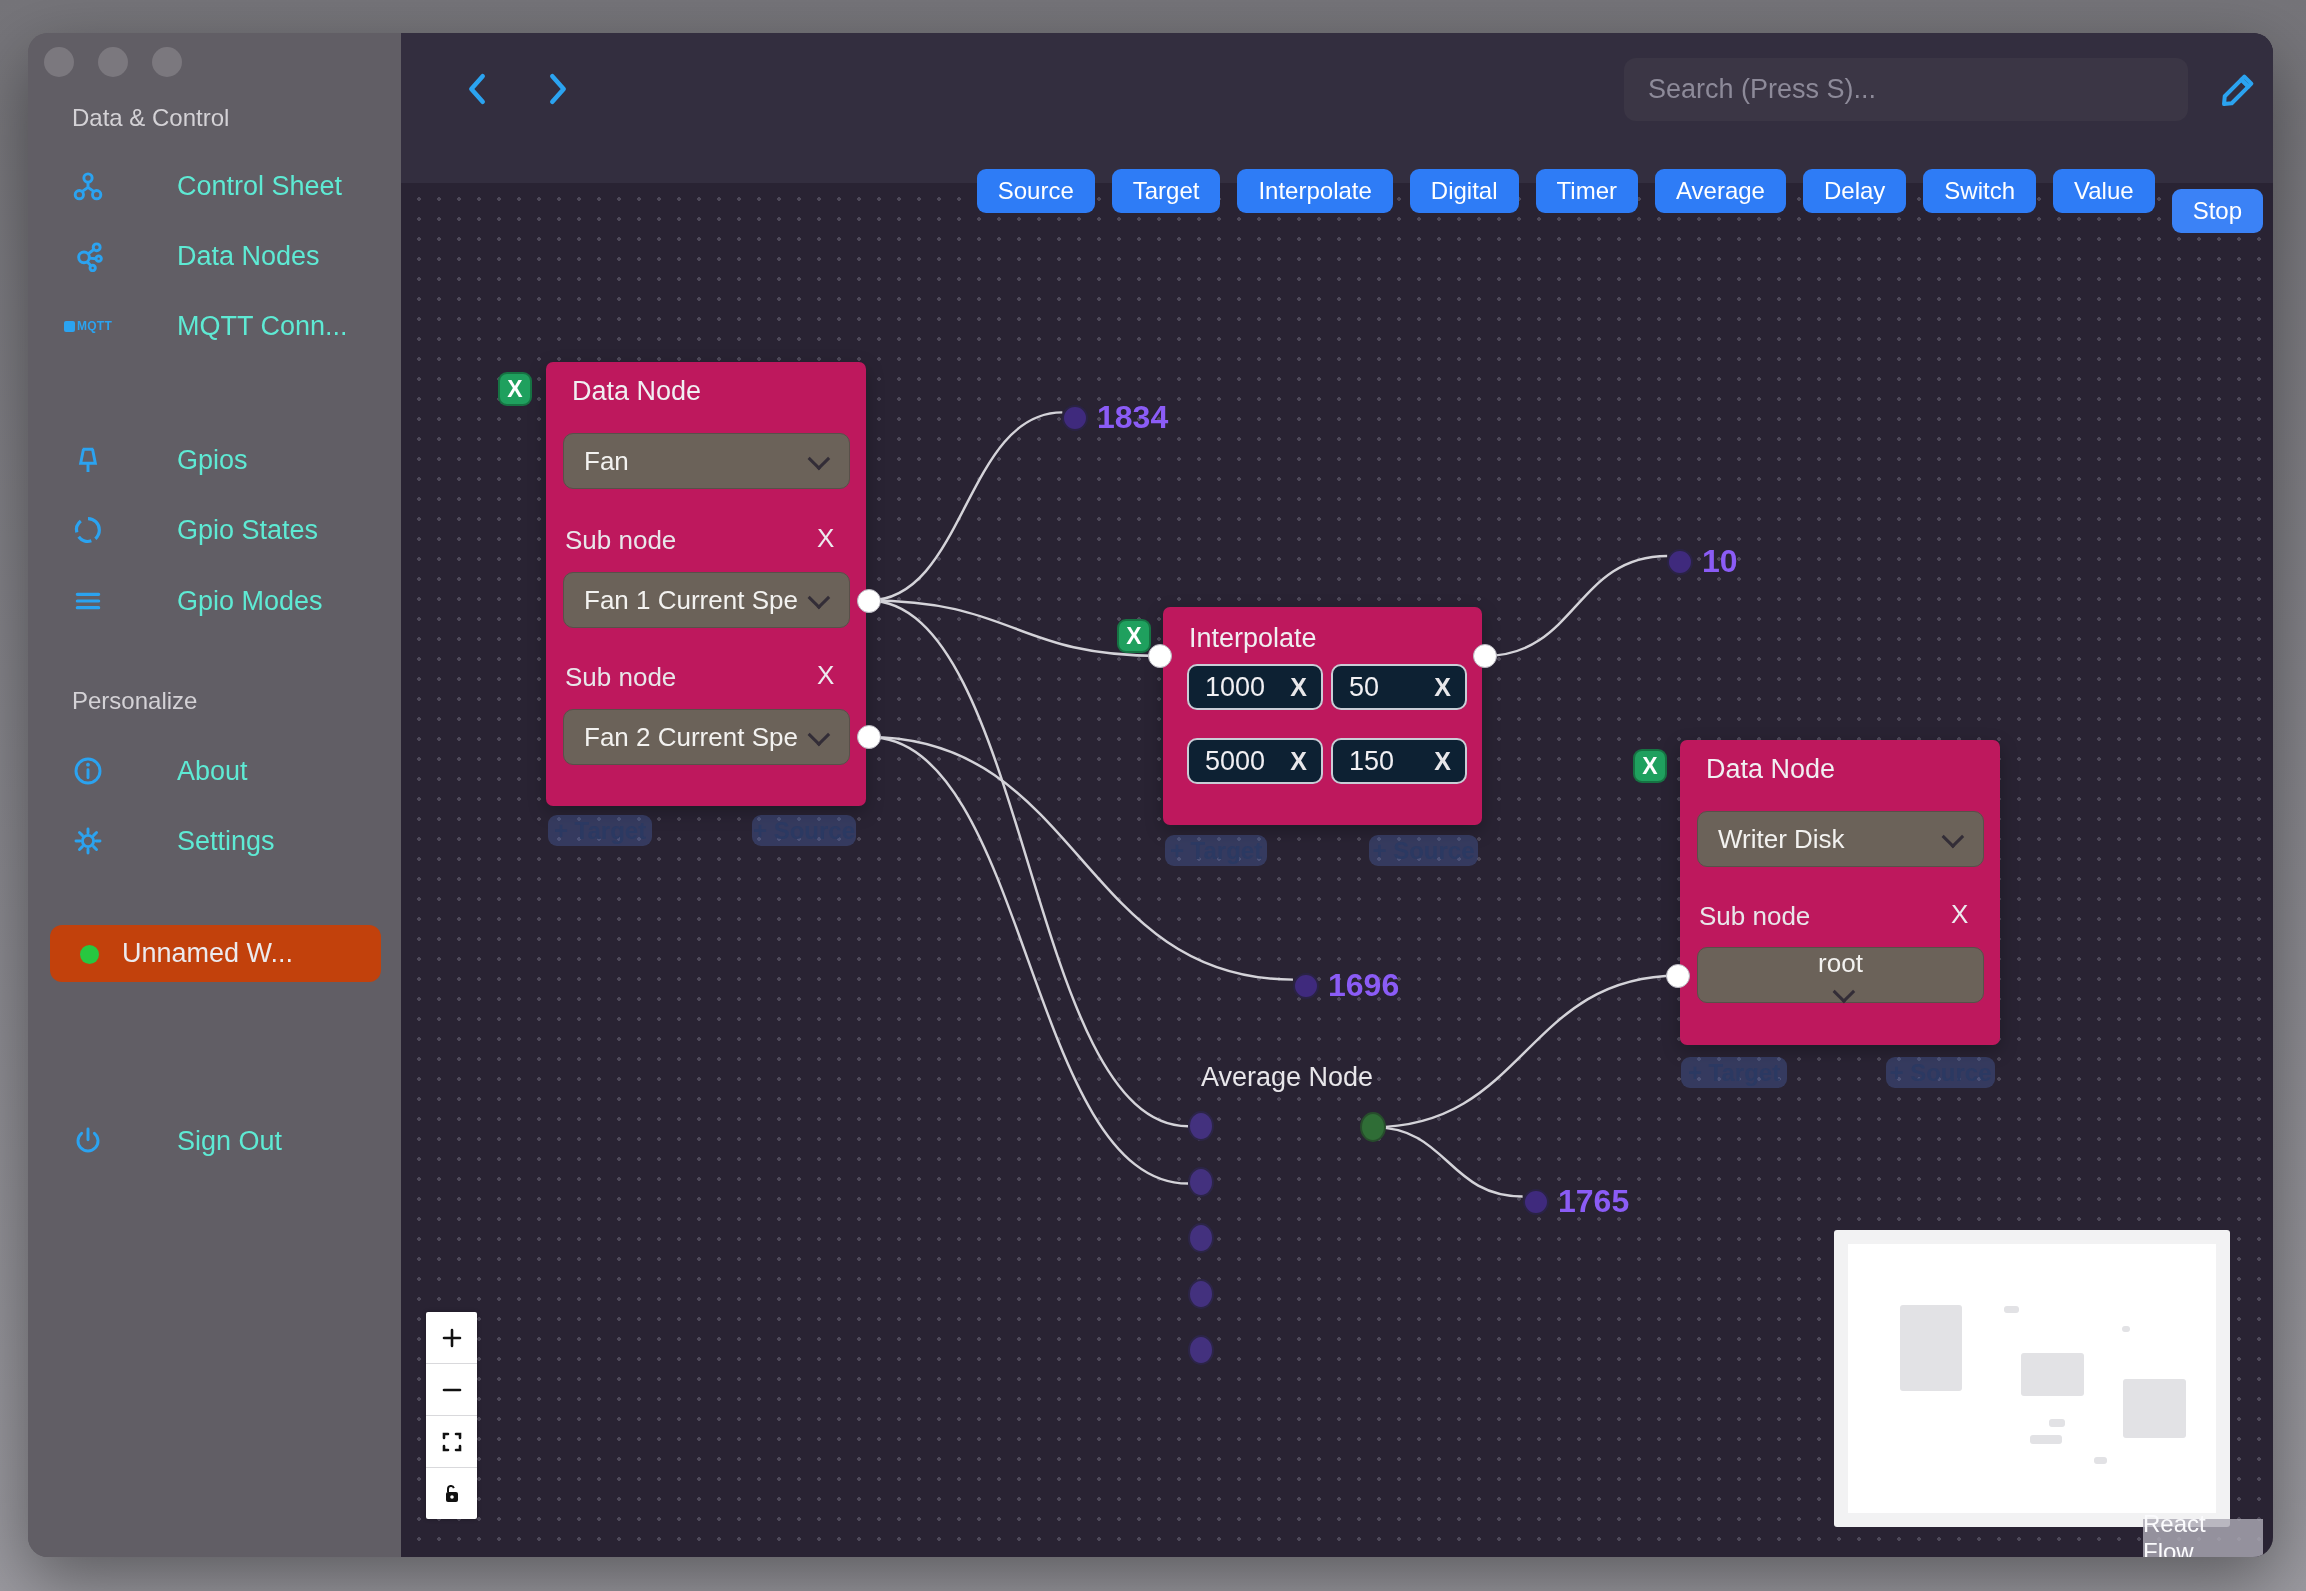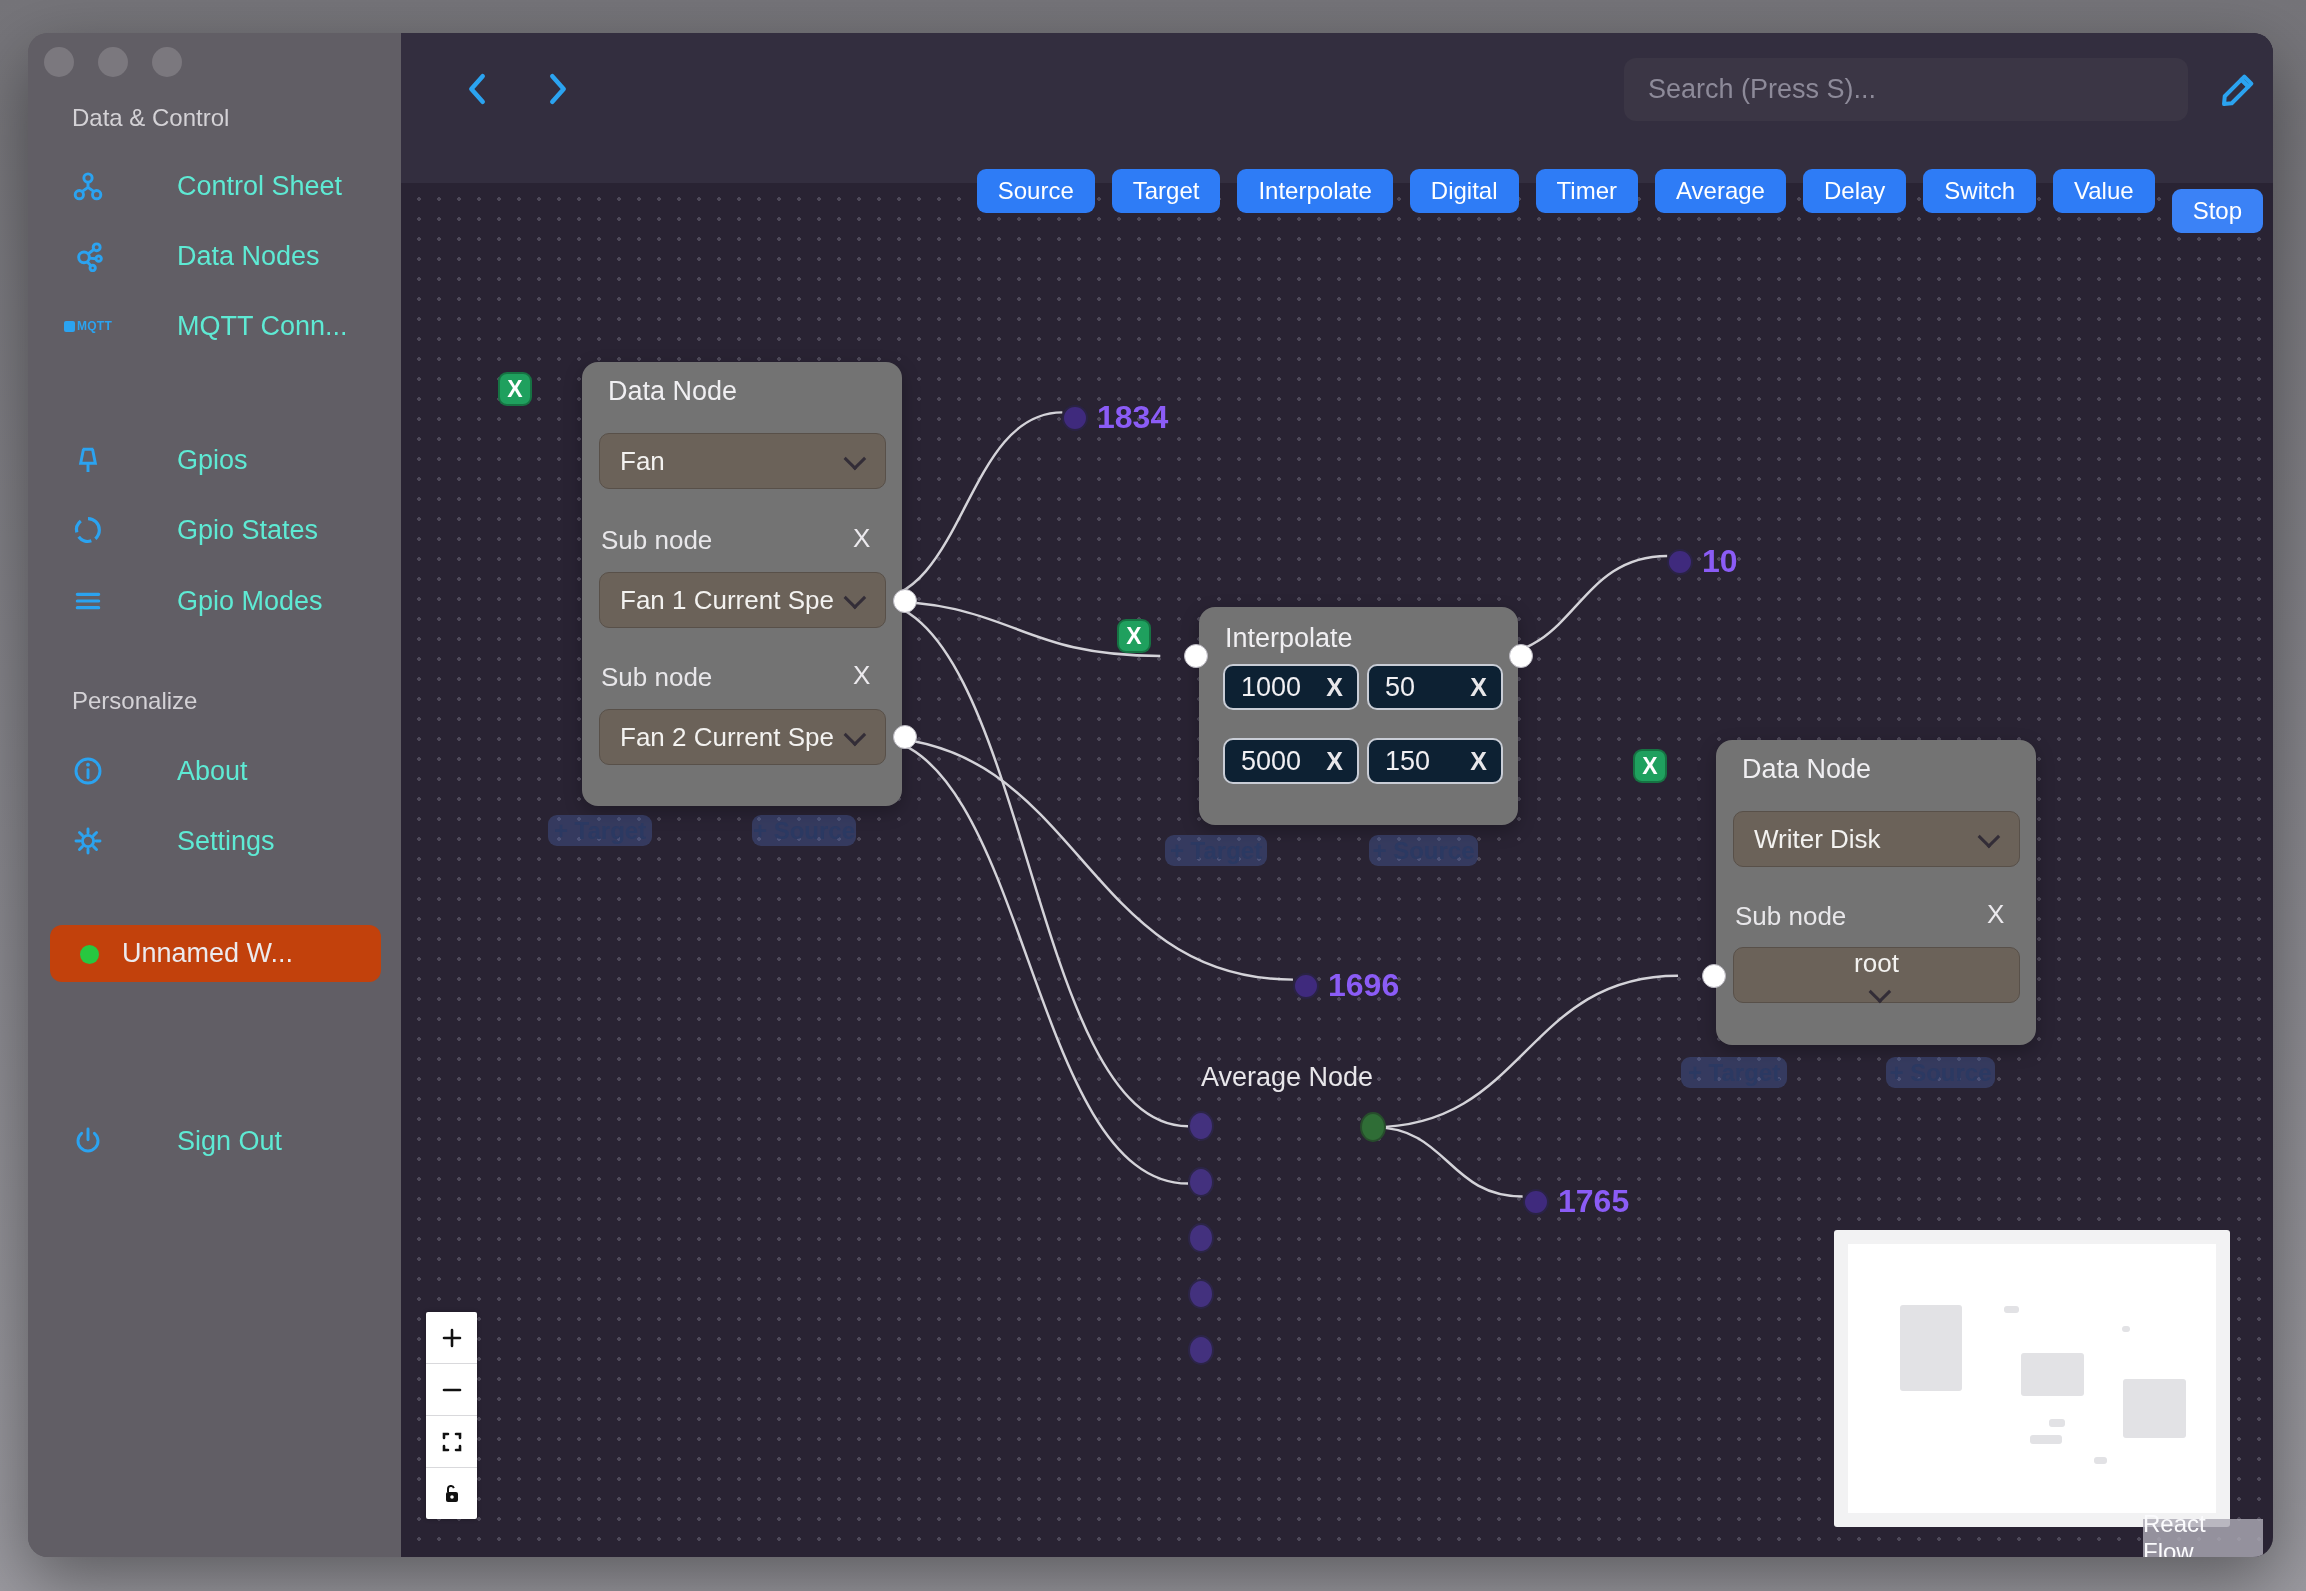--- a/index.html
+++ b/index.html
@@ -48,21 +48,21 @@
   .tbtn.stop{background:#3b82f6;margin-top:20px;}
   
   #edges{position:absolute;left:0;top:0;pointer-events:none;}
   .badge{position:absolute;display:flex;align-items:center;gap:9px;}
   .badge .bdot{width:26px;height:26px;border-radius:50%;background:#3f2a7d;border:2px solid #2a2344;box-sizing:border-box;}
   .badge .bval{font-size:32px;font-weight:700;color:#8b5cf6;}
   .avg-label{position:absolute;transform:translate(-50%,-50%);font-size:27px;color:#e8e6ea;font-weight:500;white-space:nowrap;}
   .avg-dot{position:absolute;width:26px;height:30px;border-radius:50%;background:#43317e;border:2px solid #2c2547;box-sizing:border-box;cursor:crosshair;}
   .avg-dot.green{background:#2f6d36;border-color:#274d2c;}
   
-  .node{position:absolute;background:#737373;border-radius:16px;box-shadow:0 6px 18px rgba(0,0,0,.25);margin-left:36px;}
+  .node{position:absolute;background:#be185d;border-radius:7px;box-shadow:0 6px 18px rgba(0,0,0,.25);}
   .node-title{position:absolute;left:26px;font-size:27px;color:#f0eff2;font-weight:500;}
   .nselect{position:absolute;height:56px;background:#6b6259;border:1px solid #585049;border-radius:10px;
     display:flex;align-items:center;box-sizing:border-box;padding:0 20px;cursor:pointer;}
   .nselect .sel-text{font-size:26px;color:#f3f2f0;white-space:nowrap;overflow:hidden;flex:1;}
   .sel-caret{width:13px;height:13px;border-left:3.5px solid #332d37;border-bottom:3.5px solid #332d37;
     transform:rotate(-45deg) translateY(-3px);flex:none;margin-left:10px;}
   .sub-label{position:absolute;font-size:26px;color:#e8e7ea;}
   .sub-x{position:absolute;font-size:26px;color:#eceaee;font-weight:500;cursor:pointer;}
   .del-btn{position:absolute;width:34px;height:34px;border-radius:9px;background:#1fa05e;
     border:2px solid rgba(0,0,0,.28);box-sizing:border-box;color:#fff;font-size:23px;font-weight:700;

